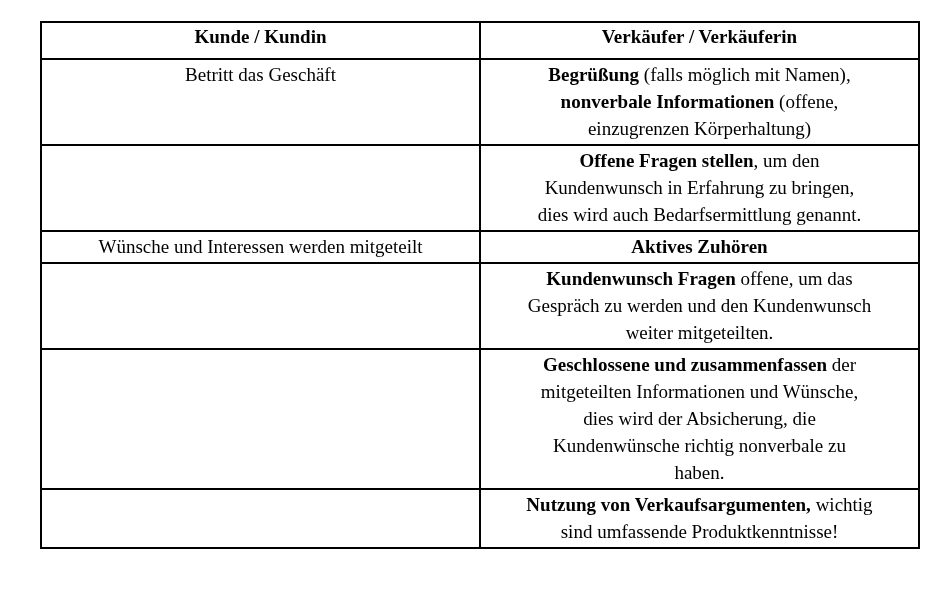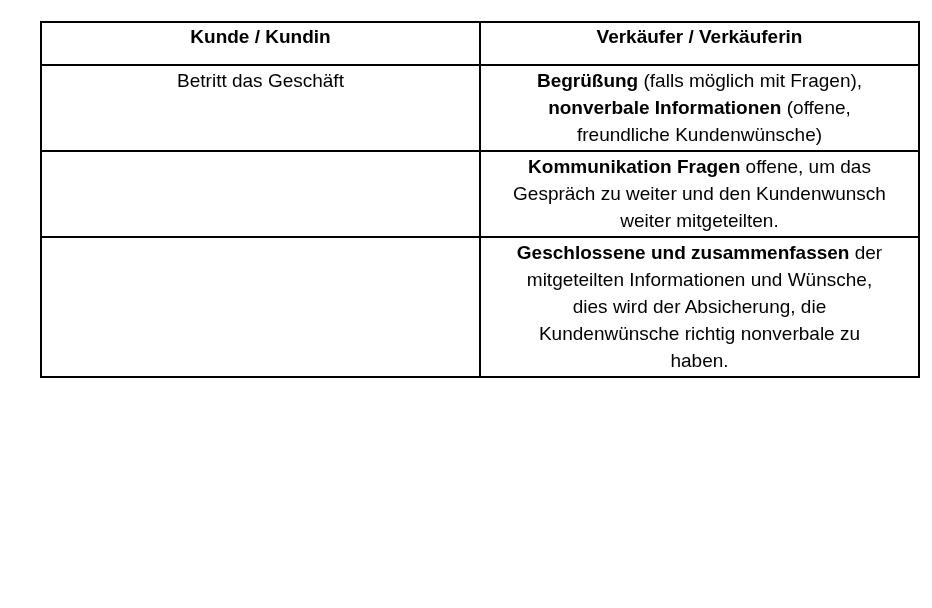--- a/index.html
+++ b/index.html
@@ -33,63 +33,87 @@
     text-align: center;
     vertical-align: top;
     font-size: 19px;
     line-height: 27px;
     font-weight: 400;
     word-wrap: break-word;
   }
   table.dialog-table th {
     font-weight: 700;
     padding-top: 0;
-    padding-bottom: 14px;
+    padding-bottom: 8px;
+    font-family: Liberation Serif, serif;
   }
   table.dialog-table strong {
     font-weight: 700;
     text-align: center;
   }
-  .cell-line { white-space: normal; }
+  .cell-line { white-space: normal; font-family: Liberation Serif, serif; }
 </style>
 </head>
 <body>
 
 <div class="page">
   <table class="dialog-table">
     <thead>
       <tr>
         <th>Kunde / Kundin</th>
         <th>Verkäufer / Verkäuferin</th>
       </tr>
     </thead>
     <tbody>
         <tr>
           <td>
             <div class="cell-line"><span>Betritt das Geschäft</span></div>
           </td>
           <td>
-            <div class="cell-line"><strong>Begrüßung</strong><span> (falls möglich mit Fragen),</span></div>
+            <div class="cell-line"><strong>Begrüßung</strong><span> (falls möglich mit Namen),</span></div>
             <div class="cell-line"><strong>nonverbale Informationen</strong><span> (offene,</span></div>
-            <div class="cell-line"><span>freundliche Kundenwünsche)</span></div>
+            <div class="cell-line"><span>einzugrenzen Körperhaltung)</span></div>
           </td>
         </tr>
         <tr>
           <td></td>
           <td>
-            <div class="cell-line"><strong>Kommunikation Fragen</strong><span> offene, um das</span></div>
-            <div class="cell-line"><span>Gespräch zu weiter und den Kundenwunsch</span></div>
+            <div class="cell-line"><strong>Offene Fragen stellen</strong><span>, um den</span></div>
+            <div class="cell-line"><span>Kundenwunsch in Erfahrung zu bringen,</span></div>
+            <div class="cell-line"><span>dies wird auch Bedarfsermittlung genannt.</span></div>
+          </td>
+        </tr>
+        <tr>
+          <td>
+            <div class="cell-line"><span>Wünsche und Interessen werden mitgeteilt</span></div>
+          </td>
+          <td>
+            <div class="cell-line"><strong>Aktives Zuhören</strong></div>
+          </td>
+        </tr>
+        <tr>
+          <td></td>
+          <td>
+            <div class="cell-line"><strong>Kundenwunsch Fragen</strong><span> offene, um das</span></div>
+            <div class="cell-line"><span>Gespräch zu werden und den Kundenwunsch</span></div>
             <div class="cell-line"><span>weiter mitgeteilten.</span></div>
           </td>
         </tr>
         <tr>
           <td></td>
           <td>
             <div class="cell-line"><strong>Geschlossene und zusammenfassen</strong><span> der</span></div>
             <div class="cell-line"><span>mitgeteilten Informationen und Wünsche,</span></div>
             <div class="cell-line"><span>dies wird der Absicherung, die</span></div>
             <div class="cell-line"><span>Kundenwünsche richtig nonverbale zu</span></div>
             <div class="cell-line"><span>haben.</span></div>
           </td>
         </tr>
+        <tr>
+          <td></td>
+          <td>
+            <div class="cell-line"><strong>Nutzung von Verkaufsargumenten,</strong><span> wichtig</span></div>
+            <div class="cell-line"><span>sind umfassende Produktkenntnisse!</span></div>
+          </td>
+        </tr>
       </tbody>
   </table>
 </div>
 
 </body></html>

